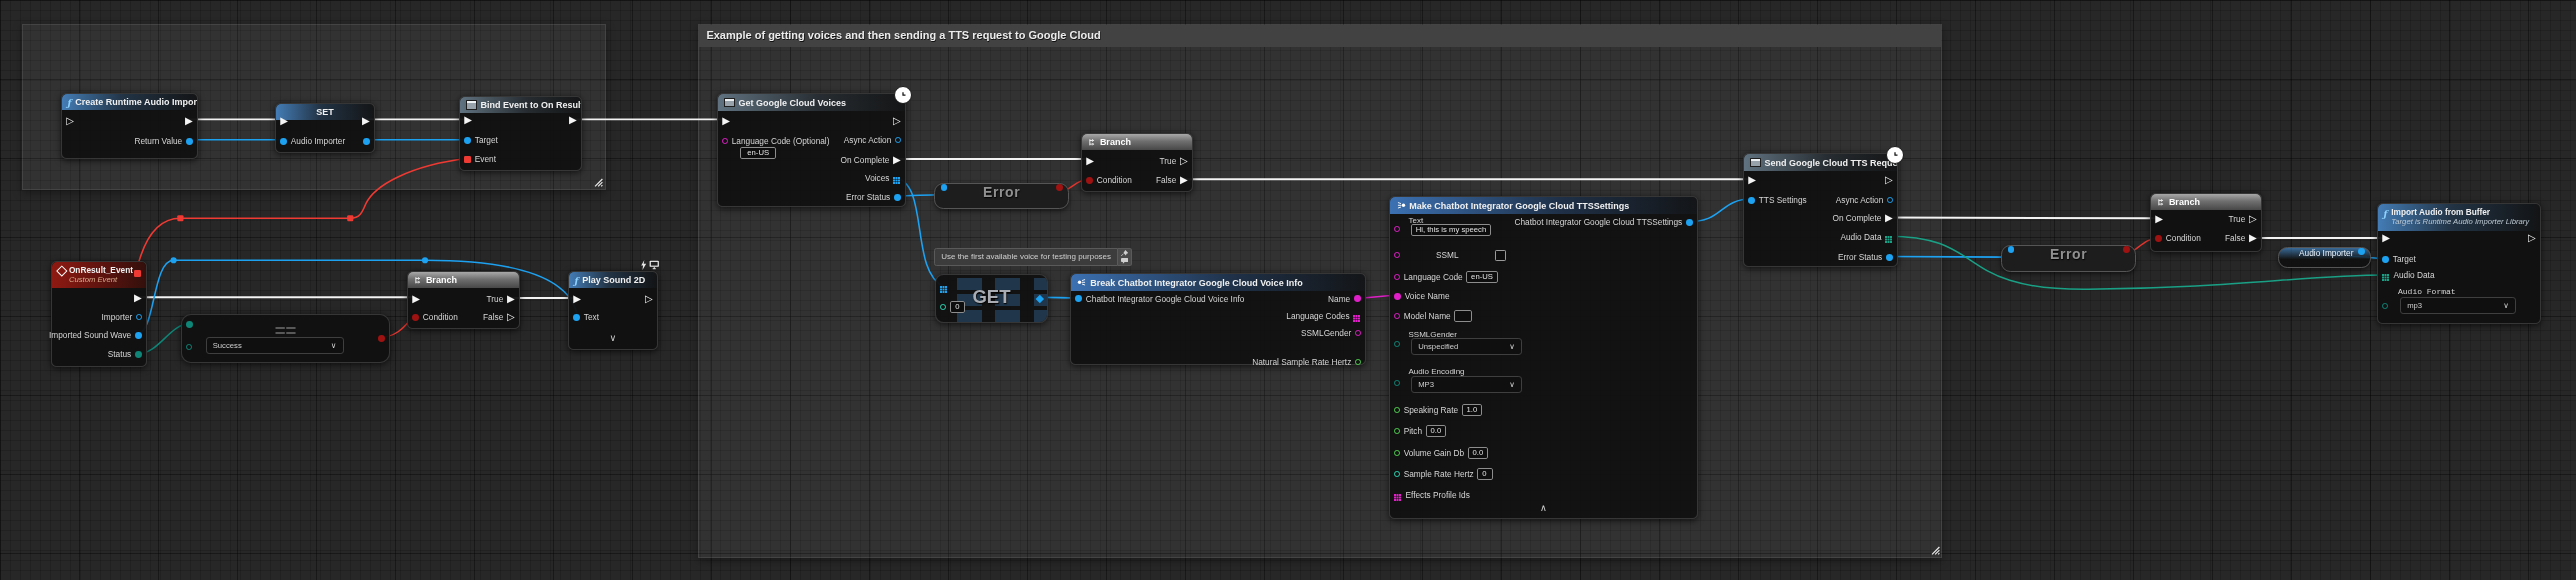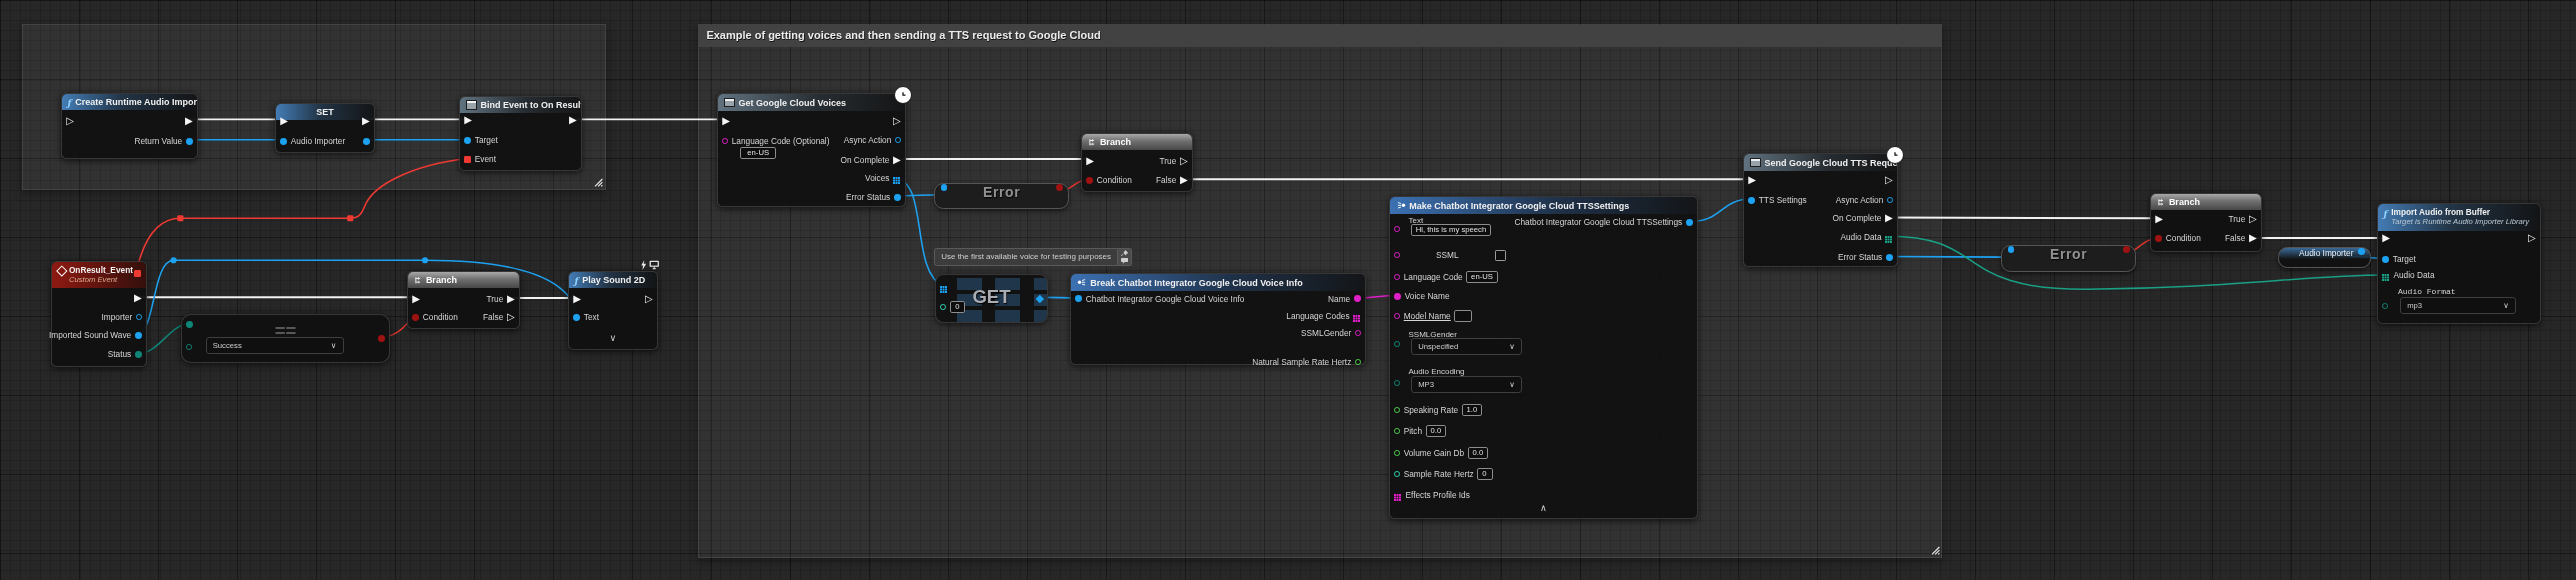--- a/index.html
+++ b/index.html
@@ -429,21 +429,21 @@
       </div>
     <div class="row l" style="top:74px;">
         <span class="pc h cstr"></span>
         <span>Language Code</span>
         <span class="fld" style="text-align:center;">en-US</span>
       </div>
     <div class="row l" style="top:93px;">
         <span class="pc f cstr"></span>
         <span>Voice Name</span>
       </div>
-    <div class="row l" style="top:113px;text-decoration:underline;">
+    <div class="row l" style="top:113px;">
         <span class="pc h cstr"></span>
         <span>Model Name</span>
         <span class="fld" style="width:8.6px;"></span>
       </div>
     <div class="flabel" style="left:18.5px;top:133px;">SSMLGender</div>
     <div class="row l" style="top:141px;">
         <span class="pc h cenum"></span>
       </div>
     <div class="drop" style="left:21px;top:141px;width:111px;">
         <span>Unspecified</span>

